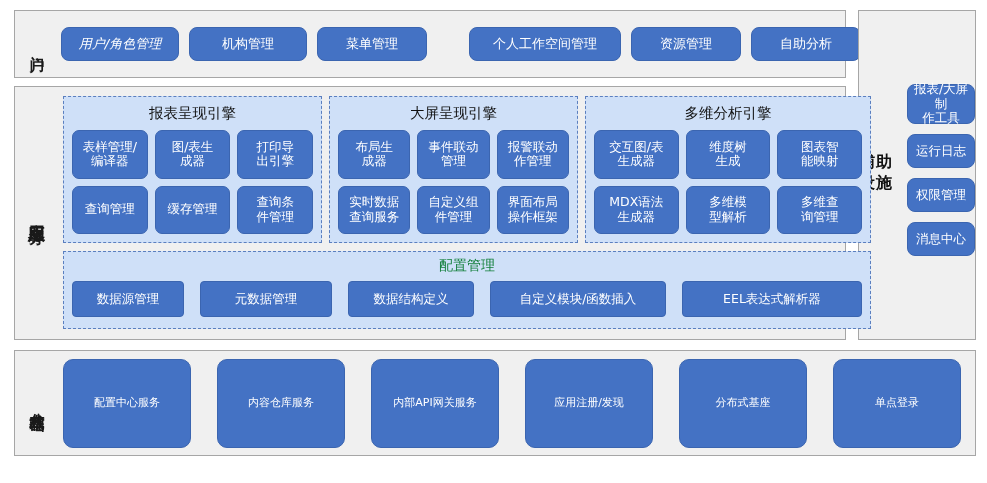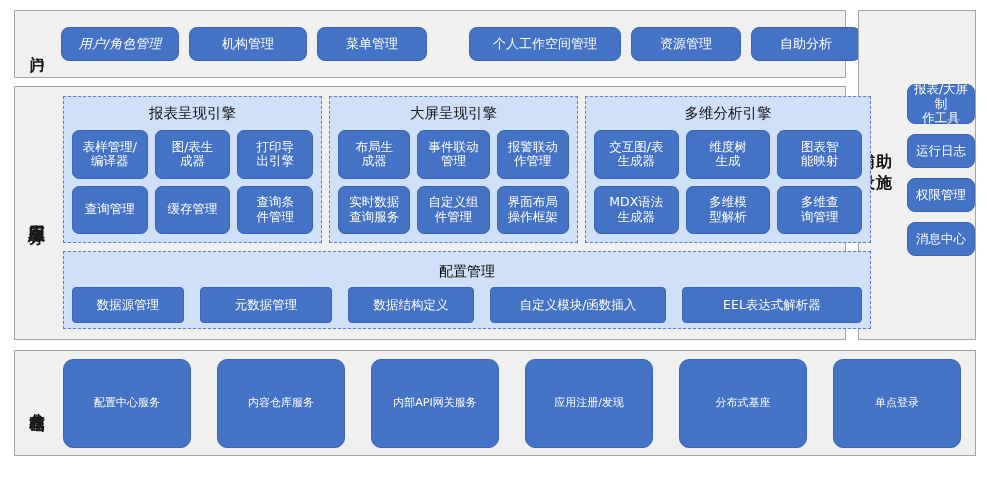--- a/index.html
+++ b/index.html
@@ -122,21 +122,21 @@
   
   .config{
     background:#cfe0f8;
     border:1px dashed #5b7fbf;
     box-sizing:border-box;
     width:100%;
     height:78px;
     display:flex;flex-direction:column;align-items:center;
     padding:4px 8px 7px 8px;
   }
-  .config-title{ font-size:14px;color:#000000;margin:7px 0 6px 0; }
+  .config-title{ font-size:14px;color:#15803d;margin:1px 0 6px 0; }
   .config-row{ display:flex; gap:16px; width:100%; justify-content:center; }
   .config-row .btn{ height:36px; border-radius:4px; font-size:12.5px; }
   .config-row .btn.w1{ width:112px; }
   .config-row .btn.w2{ width:132px;font-family:Liberation Serif, serif; }
   .config-row .btn.w3{ width:126px; }
   .config-row .btn.w4{ width:176px; }
   .config-row .btn.w5{ width:180px; }
 
   
   #dist{ left:14px; top:350px; width:962px; height:106px; }

